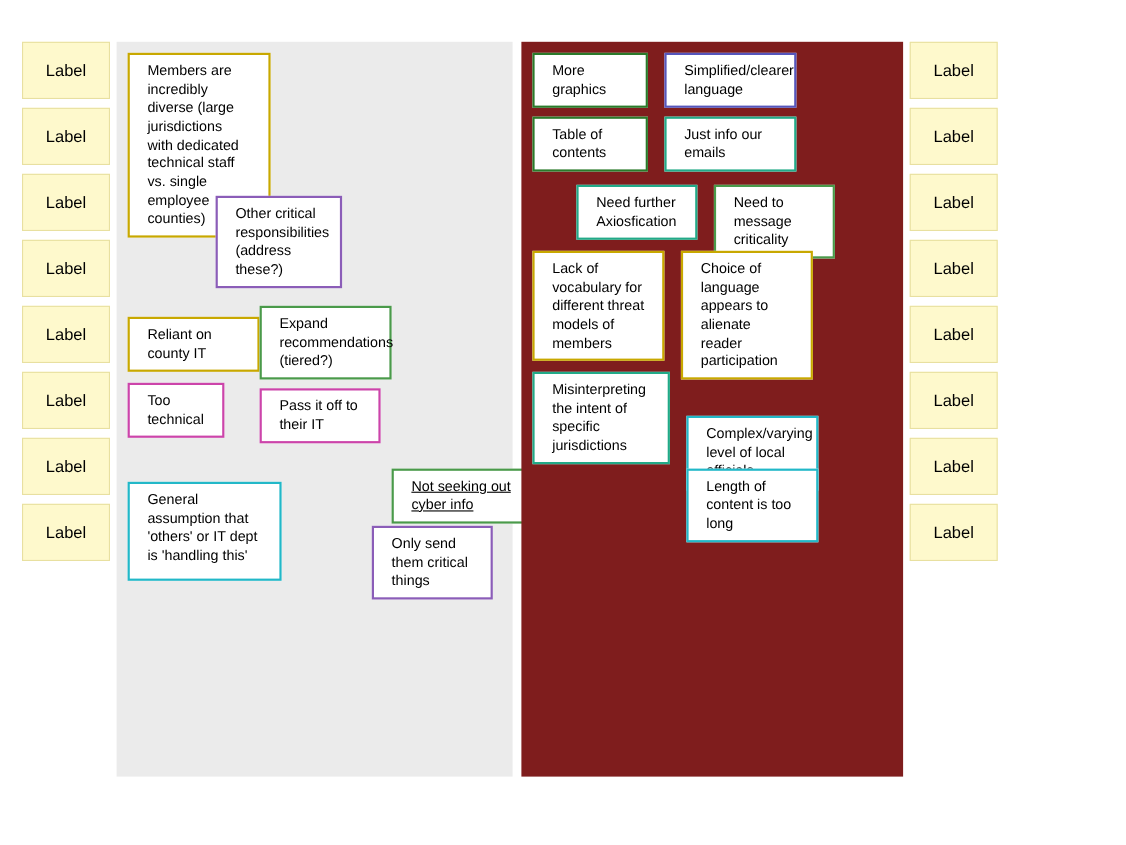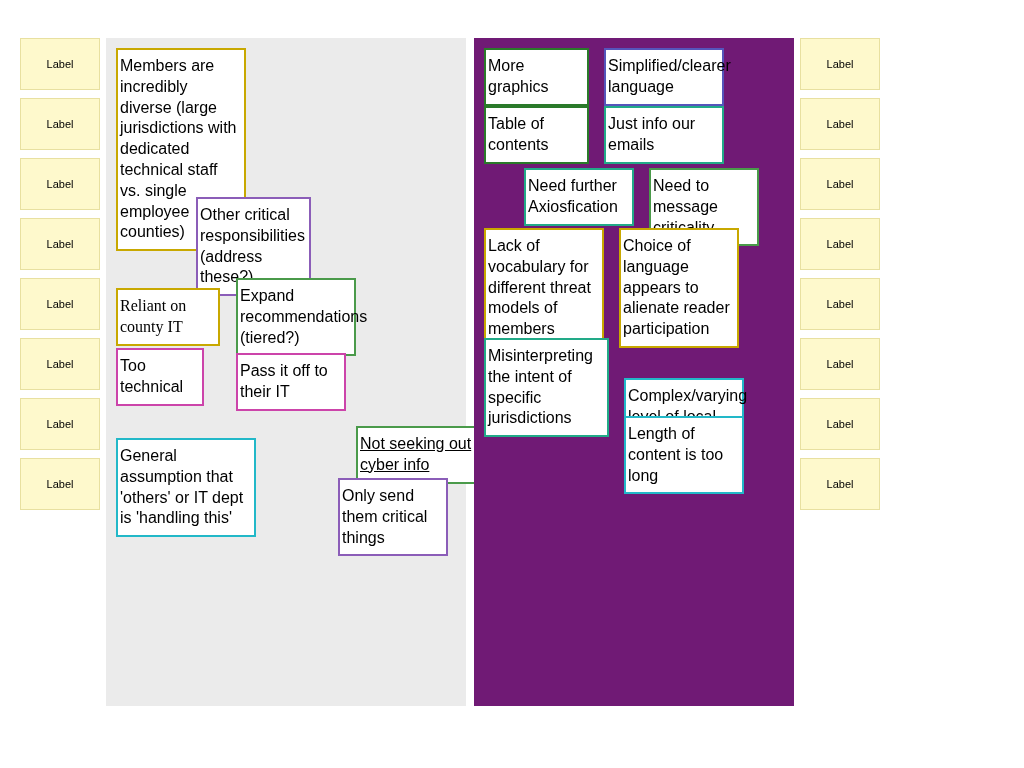--- a/index.html
+++ b/index.html
@@ -42,21 +42,21 @@
       display: flex;
       flex-direction: column;
       gap: 8px;
       width: 80px;
     }
 
     .label-box {
       background: #fef9cc;
       border: 1px solid #e8e0a0;
       padding: 6px 0;
-      font-size: 11px;
+      font-size: 15px;
       text-align: center;
       height: 52px;
       display: flex;
       align-items: center;
       justify-content: center;
     }
 
     .canvas-left {
       background: #ebebeb;
       width: 360px;
@@ -64,38 +64,38 @@
     }
 
     
     .right-panel {
       display: flex;
       gap: 6px;
       flex: 0 0 auto;
     }
 
     .canvas-right {
-      background: #701a75;
-      width: 320px;
+      background: #7f1d1d;
+      width: 347px;
       position: relative;
     }
 
     .labels-col-right {
       display: flex;
       flex-direction: column;
       gap: 8px;
       width: 80px;
     }
 
     
     .note {
       position: absolute;
-      font-size: 16px;
+      font-size: 13px;
       line-height: 1.3;
-      padding: 6px 2px;
+      padding: 6px 16px;
       background: #fff;
     }
   </style>
 </head>
 <body>
 
 <div class="page">
   <div class="page-title"></div>
 
   <div class="main-area">
@@ -106,22 +106,22 @@
           <div class="label-box">Label</div>
           <div class="label-box">Label</div>
           <div class="label-box">Label</div>
           <div class="label-box">Label</div>
           <div class="label-box">Label</div>
           <div class="label-box">Label</div>
           <div class="label-box">Label</div>
         </div>
       <div class="canvas-left" id="canvas-left">
           <div class="note" style="top: 10px; left: 10px; width: 130px; min-height: 120px; border: 2px solid rgb(200, 168, 0);">Members are incredibly diverse (large jurisdictions with dedicated technical staff vs. single employee counties)</div>
-          <div class="note" style="top: 140px; left: 90px; width: 115px; min-height: 75px; border: 2px solid rgb(139, 93, 184); margin-top: 19px;">Other critical responsibilities (address these?)</div>
-          <div class="note" style="top: 250px; left: 10px; width: 104px; min-height: 50px; border: 2px solid rgb(200, 168, 0); font-family: Liberation Serif, serif;">Reliant on county IT</div>
+          <div class="note" style="top: 140px; left: 90px; width: 115px; min-height: 75px; border: 2px solid rgb(139, 93, 184);">Other critical responsibilities (address these?)</div>
+          <div class="note" style="top: 250px; left: 10px; width: 120px; min-height: 50px; border: 2px solid rgb(200, 168, 0);">Reliant on county IT</div>
           <div class="note" style="top: 240px; left: 130px; width: 120px; min-height: 65px; border: 2px solid rgb(74, 154, 74);">Expand recommendations (tiered?)</div>
           <div class="note" style="top: 310px; left: 10px; width: 88px; min-height: 40px; border: 2px solid rgb(204, 68, 170);">Too technical</div>
           <div class="note" style="top: 315px; left: 130px; width: 110px; min-height: 50px; border: 2px solid rgb(204, 68, 170);">Pass it off to their IT</div>
           <div class="note" style="top: 400px; left: 10px; width: 140px; min-height: 90px; border: 2px solid rgb(34, 184, 200);">General assumption that 'others' or IT dept is 'handling this'</div>
           <div class="note" style="top: 388px; left: 250px; width: 130px; min-height: 45px; border: 2px solid rgb(74, 154, 74); text-decoration: underline;">Not seeking out cyber info</div>
           <div class="note" style="top: 440px; left: 232px; width: 110px; min-height: 50px; border: 2px solid rgb(139, 93, 184);">Only send them critical things</div>
         </div>
     </div>
 
     <div class="right-panel">
@@ -129,21 +129,21 @@
           <div class="note" style="top: 10px; left: 10px; width: 105px; min-height: 50px; border: 2px solid rgb(42, 122, 42);">More graphics</div>
           <div class="note" style="top: 10px; left: 130px; width: 120px; min-height: 50px; border: 2px solid rgb(85, 85, 187);">Simplified/clearer language</div>
           <div class="note" style="top: 68px; left: 10px; width: 105px; min-height: 50px; border: 2px solid rgb(42, 122, 42);">Table of contents</div>
           <div class="note" style="top: 68px; left: 130px; width: 120px; min-height: 50px; border: 2px solid rgb(34, 170, 136);">Just info our emails</div>
           <div class="note" style="top: 130px; left: 50px; width: 110px; min-height: 50px; border: 2px solid rgb(34, 170, 136);">Need further Axiosfication</div>
           <div class="note" style="top: 130px; left: 175px; width: 110px; min-height: 50px; border: 2px solid rgb(74, 154, 74);">Need to message criticality</div>
           <div class="note" style="top: 190px; left: 145px; width: 120px; min-height: 100px; border: 2px solid rgb(200, 168, 0);">Choice of language appears to alienate reader participation</div>
           <div class="note" style="top: 190px; left: 10px; width: 120px; min-height: 100px; border: 2px solid rgb(200, 168, 0);">Lack of vocabulary for different threat models of members</div>
           <div class="note" style="top: 300px; left: 10px; width: 125px; min-height: 68px; border: 2px solid rgb(34, 170, 136);">Misinterpreting the intent of specific jurisdictions</div>
           <div class="note" style="top: 300px; left: 150px; width: 120px; min-height: 68px; border: 2px solid rgb(34, 184, 200); margin-top: 40px;">Complex/varying level of local officials</div>
-          <div class="note" style="top: 378px; left: 150px; width: 120px; min-height: 65px; border: 2px solid rgb(34, 184, 200);">Length of content is too long</div>
+          <div class="note" style="top: 388px; left: 150px; width: 120px; min-height: 65px; border: 2px solid rgb(34, 184, 200);">Length of content is too long</div>
         </div>
       <div class="labels-col-right" id="labels-col-right">
           <div class="label-box">Label</div>
           <div class="label-box">Label</div>
           <div class="label-box">Label</div>
           <div class="label-box">Label</div>
           <div class="label-box">Label</div>
           <div class="label-box">Label</div>
           <div class="label-box">Label</div>
           <div class="label-box">Label</div>

